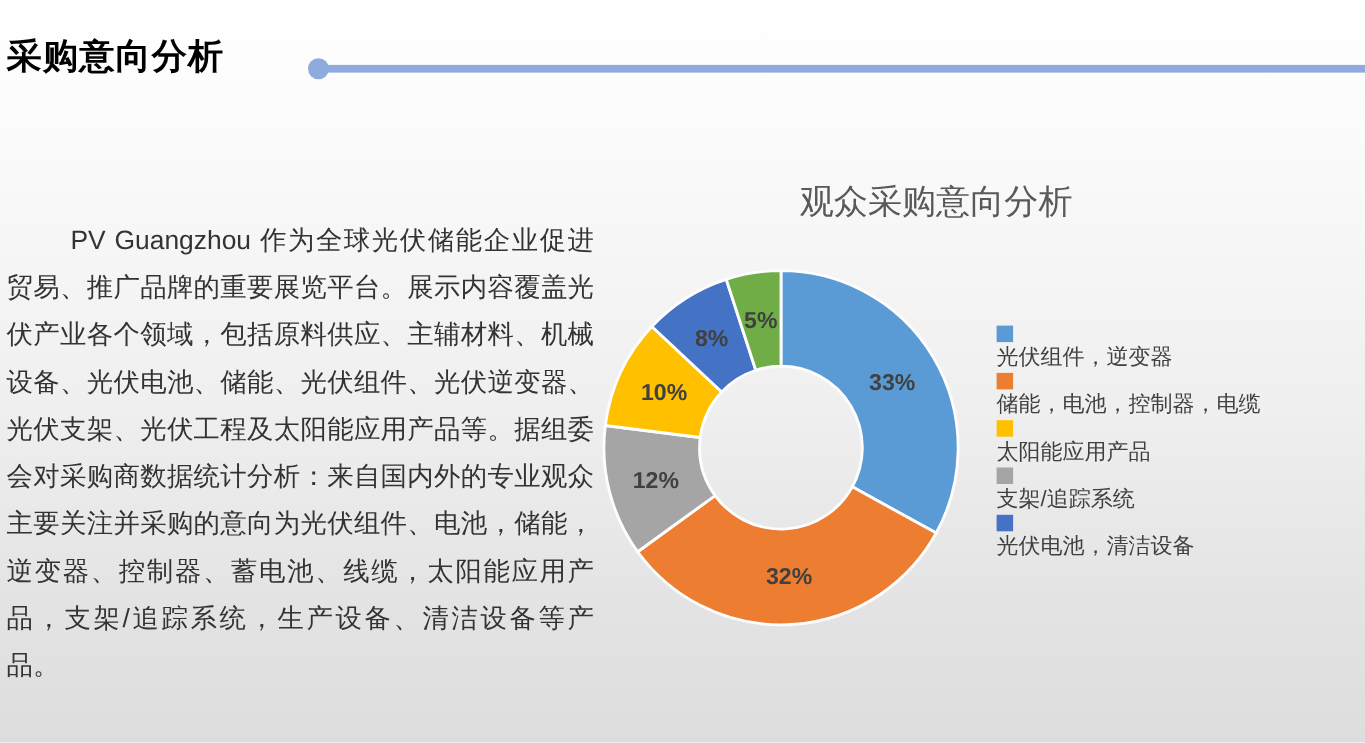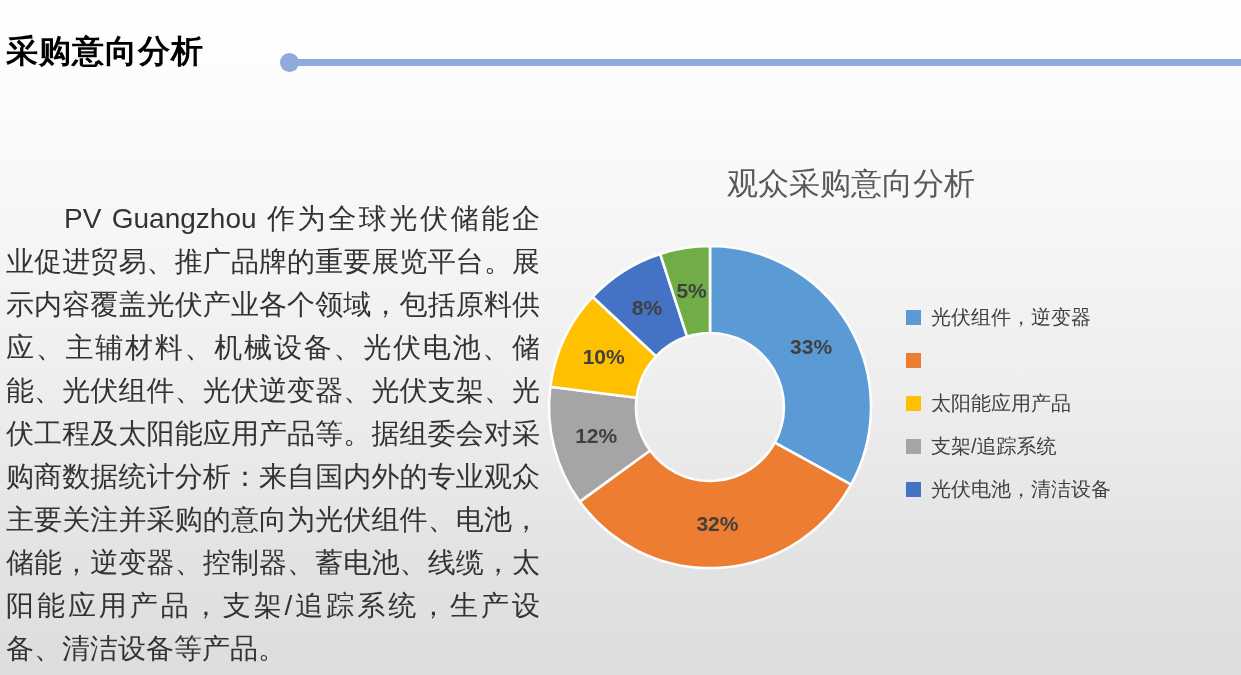--- a/index.html
+++ b/index.html
@@ -20,41 +20,41 @@
     background: #8FAADC;
   }
   .accent-dot {
     position: absolute; left: -9px; top: -6px; width: 19px; height: 19px;
     border-radius: 50%; background: #8FAADC;
   }
 
   
   .intro {
     position: absolute; left: 6px; top: 197px; width: 534px; margin: 0;
-    font-size: 28px; line-height: 43px; color: #333333;
+    font-size: 24px; line-height: 43px; color: #333333;
     text-align: justify; text-indent: 58px;
   }
 
   
   .chart-title {
     position: absolute; left: 561px; top: 163px; width: 580px; margin: 0;
     font-size: 31px; font-weight: normal; color: #595959; text-align: center;
   }
   .donut-svg { position: absolute; left: 545px; top: 242px; width: 330px; height: 330px; }
   .slice-label {
     font-family: "Liberation Sans", "DejaVu Sans", sans-serif;
     font-size: 21px; font-weight: bold; fill: #404040;
   }
   .legend {
     position: absolute; left: 906px; top: 296px; margin: 0; padding: 0;
     list-style: none;
   }
   .legend li {
-    height: 43px; display: flex; align-items: center;
-    font-size: 20px; color: #404040; white-space: nowrap;
+    height: 43px; display: flex; align-items: flex-start;
+    font-size: 20px; color: #404040; white-space: nowrap; flex-direction: column;
   }
   .legend-swatch {
     width: 15px; height: 15px; margin-right: 10px; flex: 0 0 auto;
     display: inline-block;
   }
 </style>
 </head>
 <body>
 
 <div class="slide">
@@ -84,20 +84,21 @@
         <text x="146.6" y="55.9" text-anchor="middle" class="slice-label">5%</text>
       </svg>
 
     <ul class="legend">
       <li>
         <span class="legend-swatch" style="background: rgb(91, 155, 213);"></span>
         <span>光伏组件，逆变器</span>
       </li>
       <li>
         <span class="legend-swatch" style="background: rgb(237, 125, 49);"></span>
+        <span>储能，电池，控制器，电缆</span>
       </li>
       <li>
         <span class="legend-swatch" style="background: rgb(255, 192, 0);"></span>
         <span>太阳能应用产品</span>
       </li>
       <li>
         <span class="legend-swatch" style="background: rgb(165, 165, 165);"></span>
         <span>支架/追踪系统</span>
       </li>
       <li>

